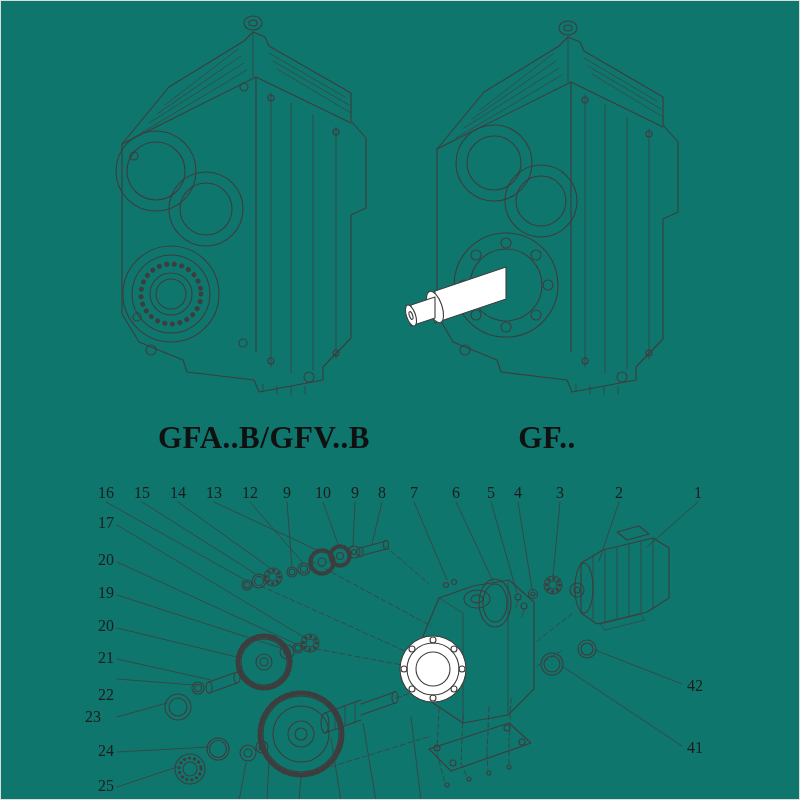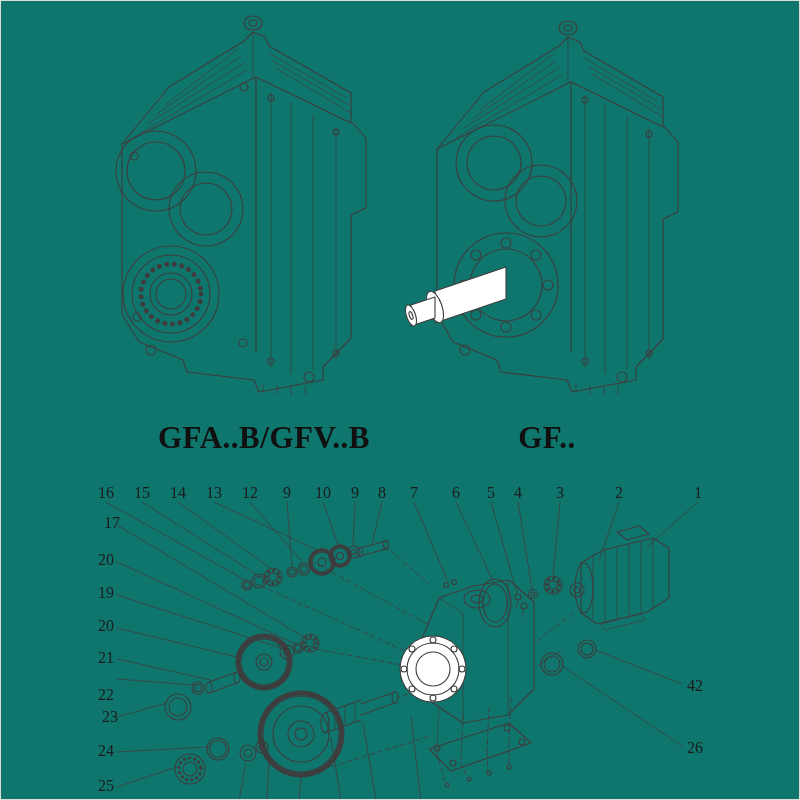--- a/index.html
+++ b/index.html
@@ -330,26 +330,26 @@
   <span class="callout" style="left:354px; top:492px;">9</span>
   <span class="callout" style="left:381px; top:492px;">8</span>
   <span class="callout" style="left:413px; top:492px;">7</span>
   <span class="callout" style="left:455px; top:492px;">6</span>
   <span class="callout" style="left:490px; top:492px;">5</span>
   <span class="callout" style="left:517px; top:492px;">4</span>
   <span class="callout" style="left:559px; top:492px;">3</span>
   <span class="callout" style="left:618px; top:492px;">2</span>
   <span class="callout" style="left:697px; top:492px;">1</span>
 
-  <span class="callout" style="left:111px; top:522px;">17</span>
+  <span class="callout" style="left:105px; top:522px;">17</span>
   <span class="callout" style="left:105px; top:559px;">20</span>
   <span class="callout" style="left:105px; top:592px;">19</span>
   <span class="callout" style="left:105px; top:625px;text-align:right;">20</span>
   <span class="callout" style="left:105px; top:657px;">21</span>
   <span class="callout" style="left:105px; top:677px;margin-top:17px;">22</span>
-  <span class="callout" style="left:109px; top:716px;text-align:right;">23</span>
+  <span class="callout" style="left:92px; top:716px;text-align:right;">23</span>
   <span class="callout" style="left:105px; top:750px;">24</span>
   <span class="callout" style="left:105px; top:785px;">25</span>
 
   <span class="callout" style="left:694px; top:685px;">42</span>
-  <span class="callout" style="left:694px; top:747px;">26</span>
+  <span class="callout" style="left:694px; top:747px;">41</span>
 
 </div>
 
 </body></html>

